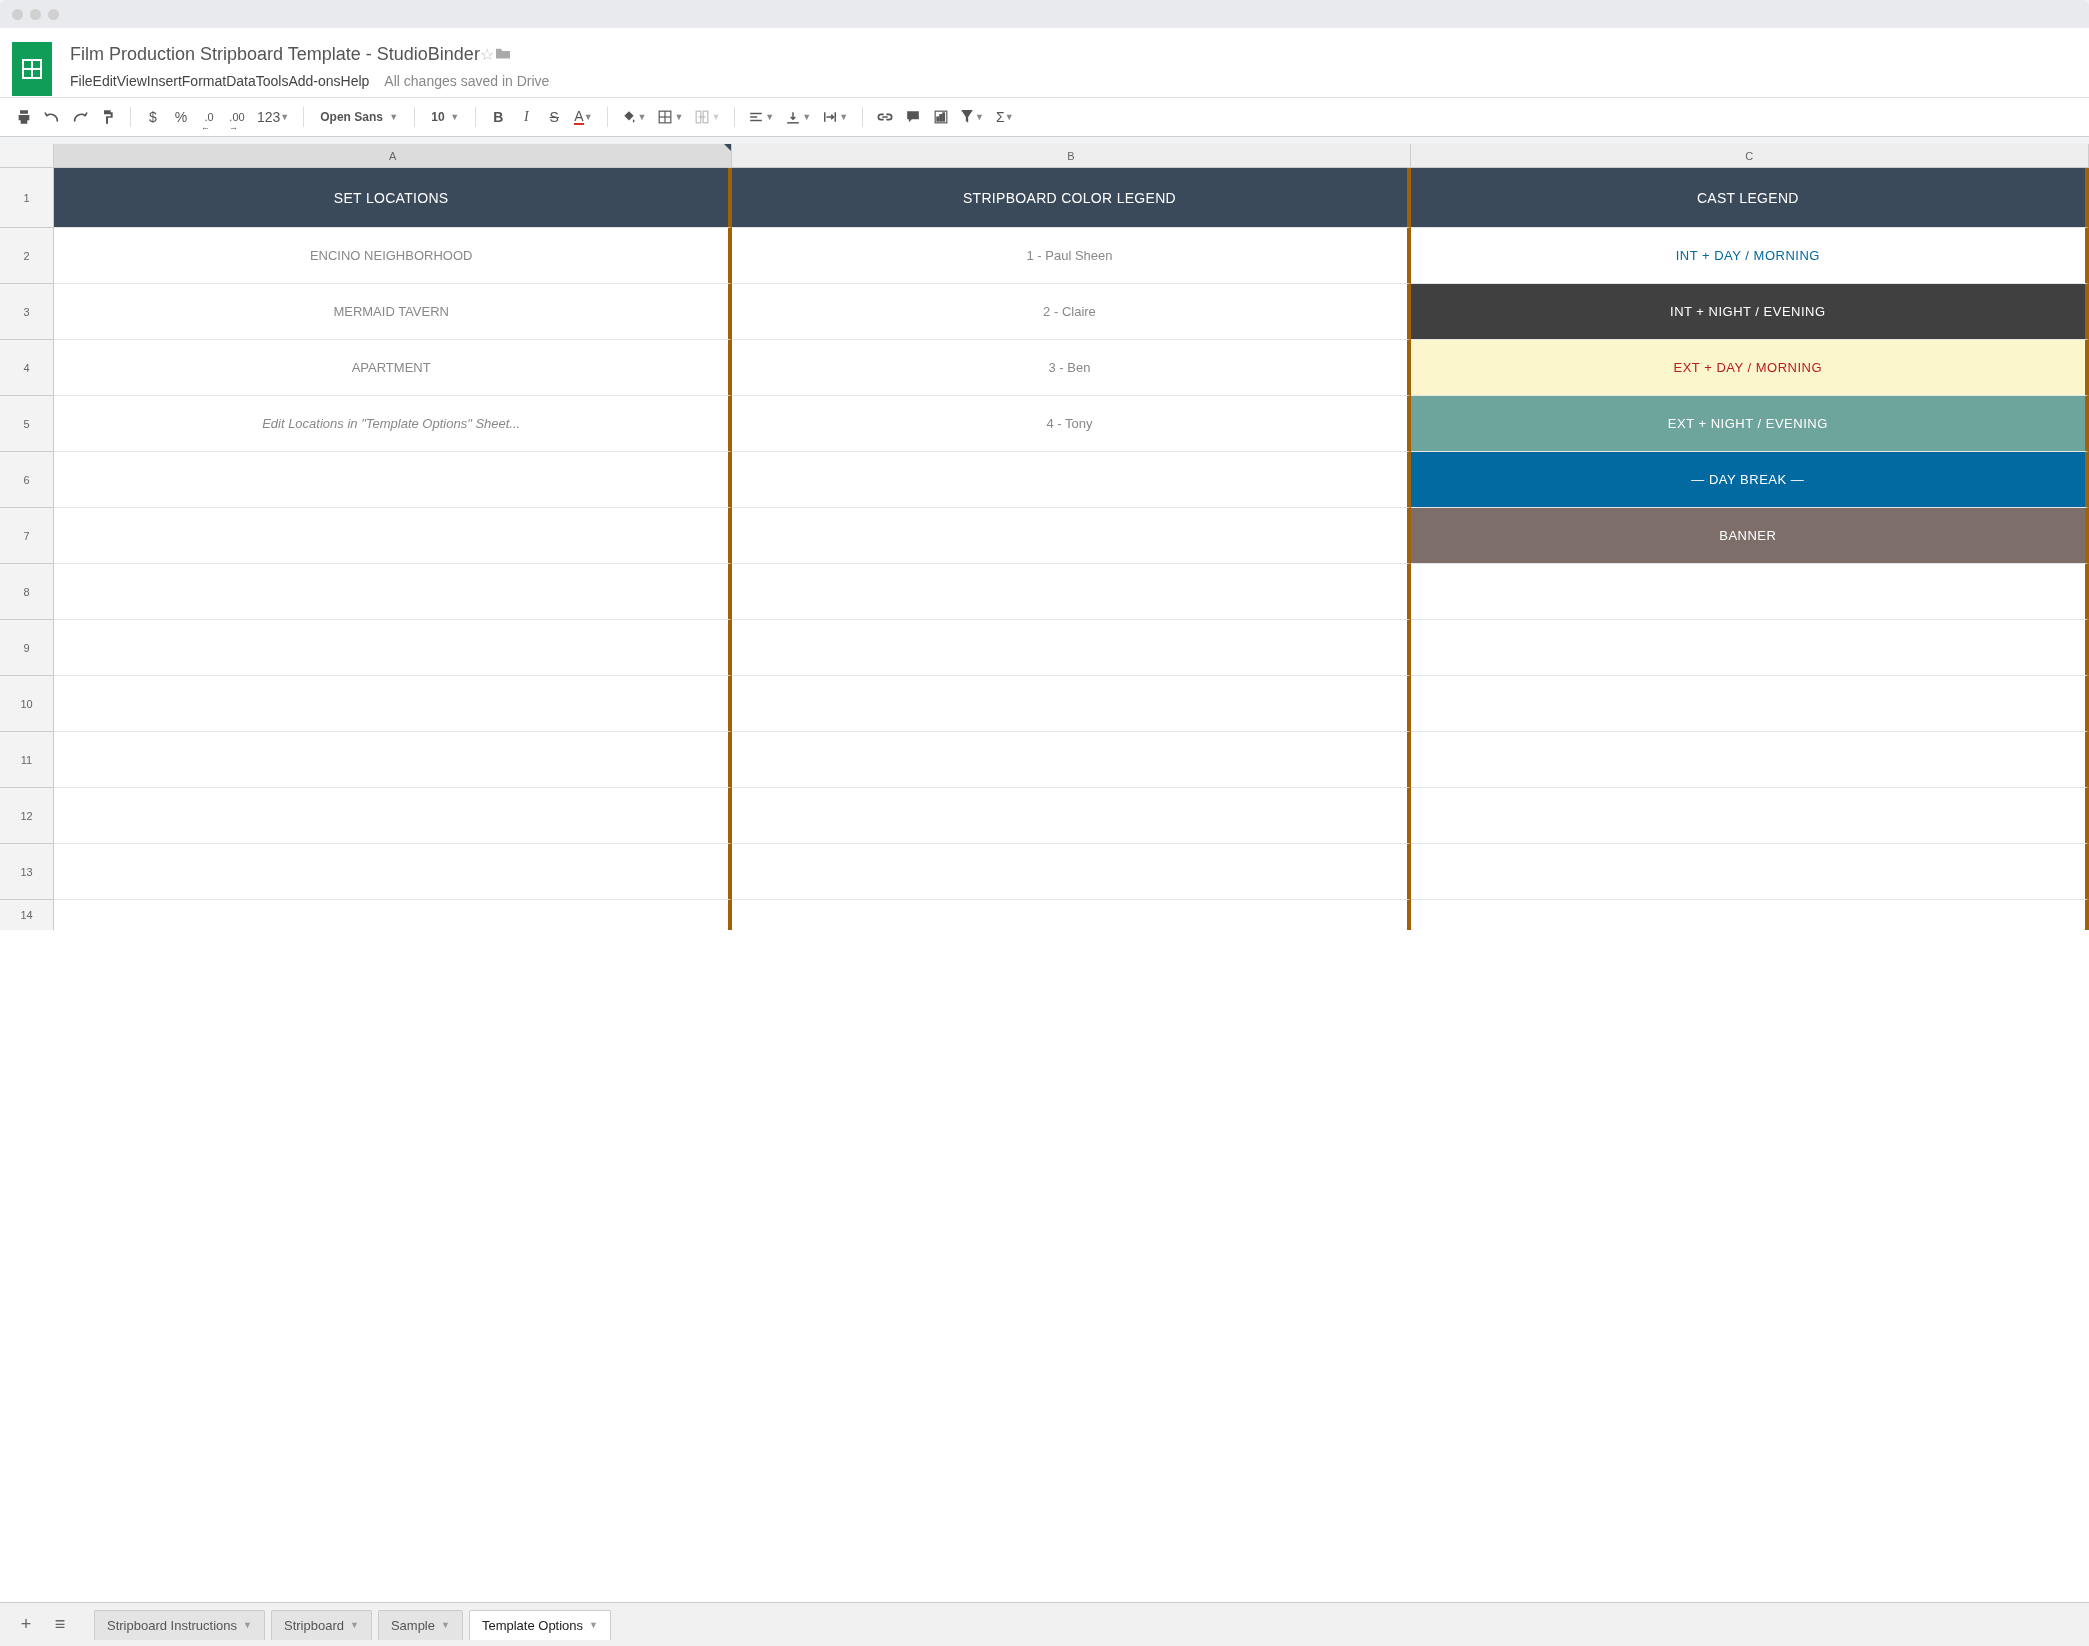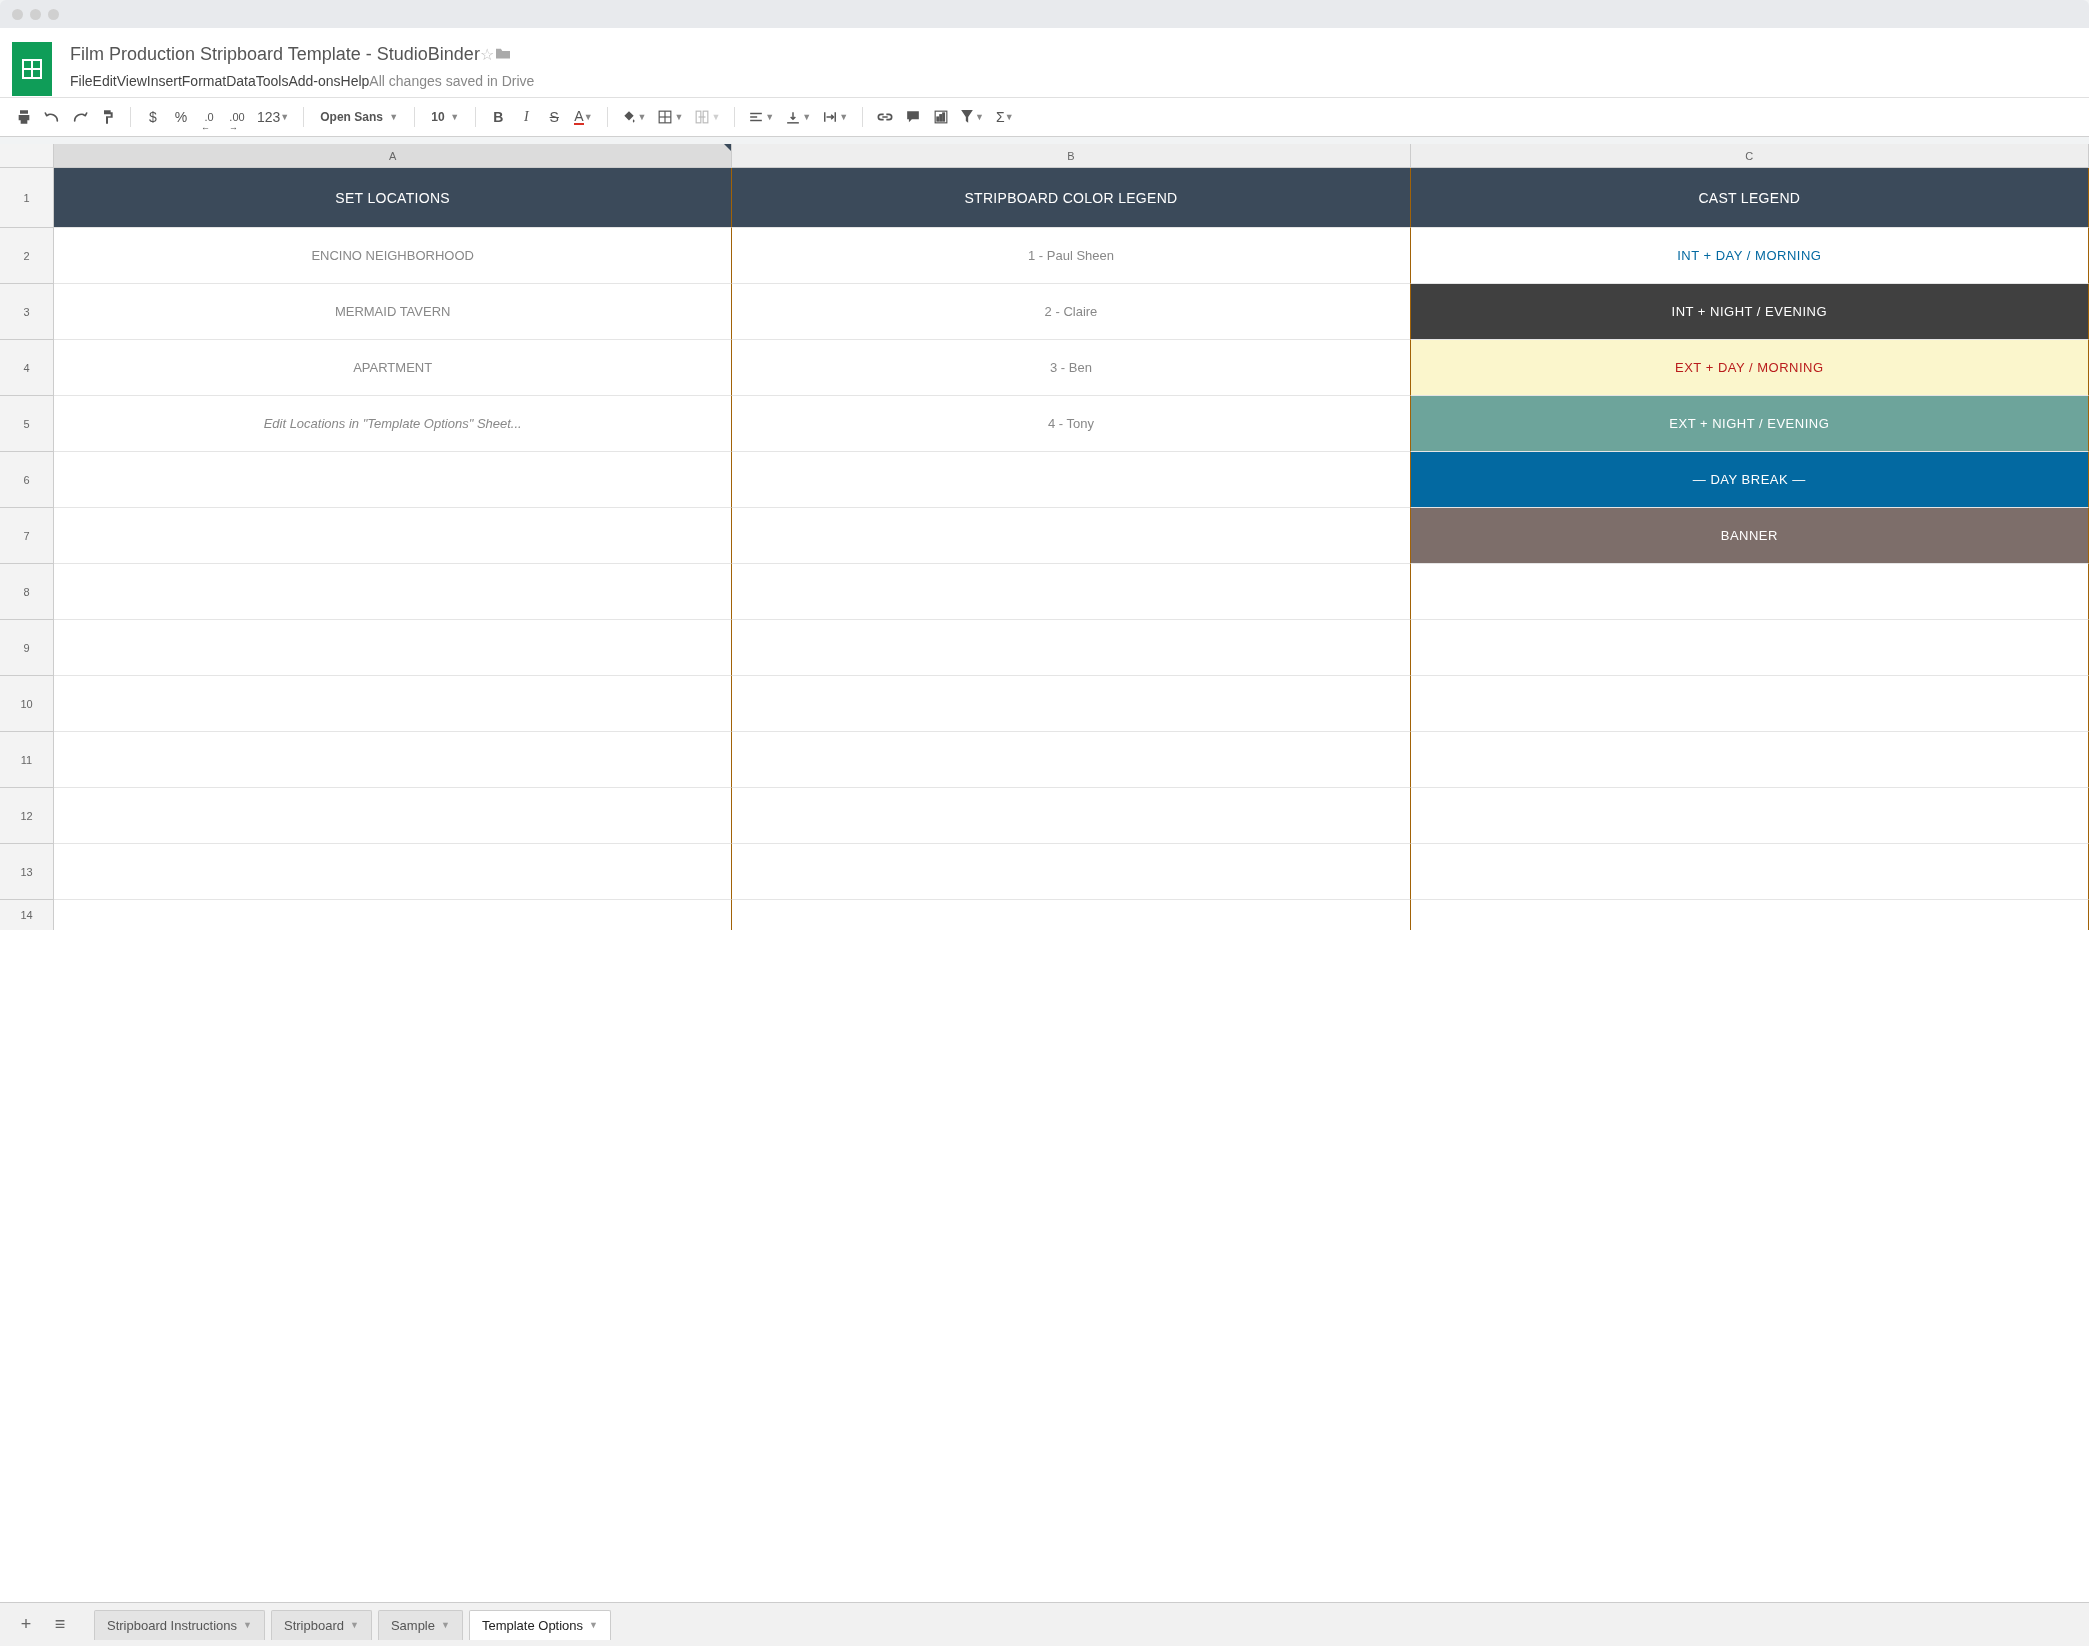--- a/index.html
+++ b/index.html
@@ -49,21 +49,21 @@
     .doc-title-text { color: #555; }
     .star-icon, .folder-icon { color: #bbb; font-size: 16px; }
     .menu-bar {
       display: flex;
       padding: 4px 0 8px 0;
       font-size: 14px;
       color: #444;
       align-items: center;
     }
     .menu-item { cursor: pointer; }
-    .save-status { color: #888; margin-left: 0; }
+    .save-status { color: #888; margin-left: 15px; }
     .toolbar {
       display: flex;
       align-items: center;
       padding: 6px 12px;
       background: #fff;
       border-top: 1px solid #e0e0e0;
       border-bottom: 1px solid #d0d0d0;
       gap: 4px;
       color: #666;
     }
@@ -127,21 +127,21 @@
       width: 54px;
       border-right: 1px solid #ccc;
       border-bottom: 1px solid #ccc;
       background: #f3f3f3;
       display: flex; align-items: center; justify-content: center;
       font-size: 11px; color: #666;
       flex-shrink: 0;
     }
     .cell {
       flex: 1;
-      border-right: 1px solid #a16207;
+      border-right: 4px solid #a16207;
       border-bottom: 1px solid #e5e5e5;
       display: flex; align-items: center; justify-content: center;
       font-size: 13px;
       color: #888;
       text-align: center;
       padding: 0 8px;
     }
     .row.header-row { height: 60px; }
     .row.header-row .cell {
       background: #3b4a5a;

